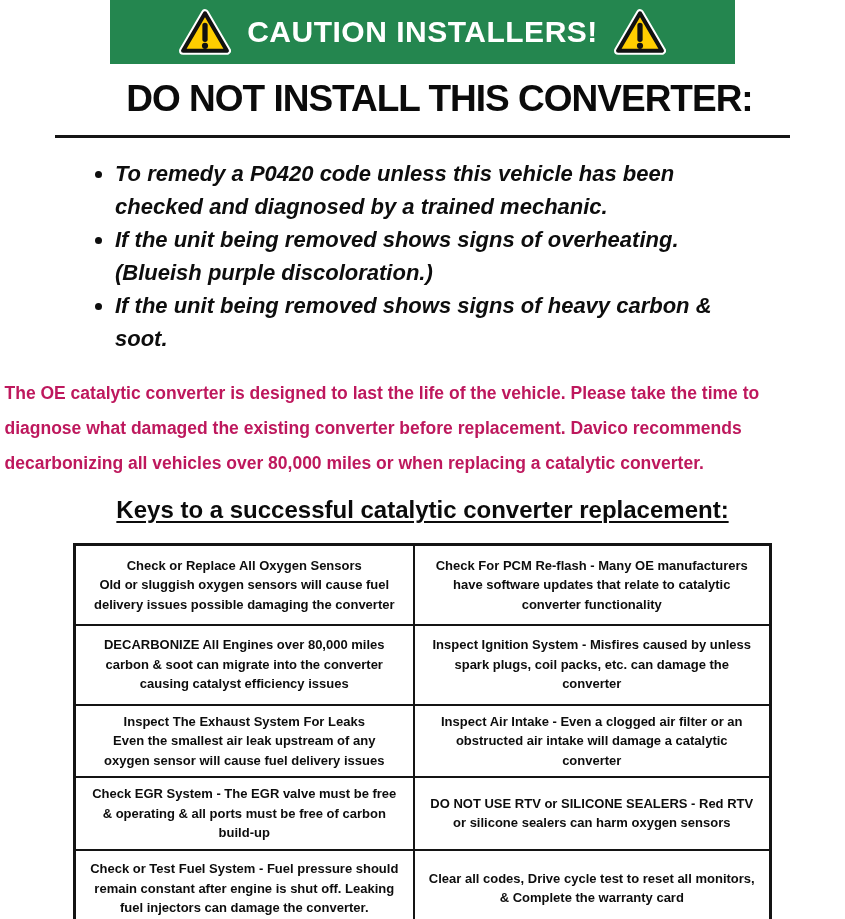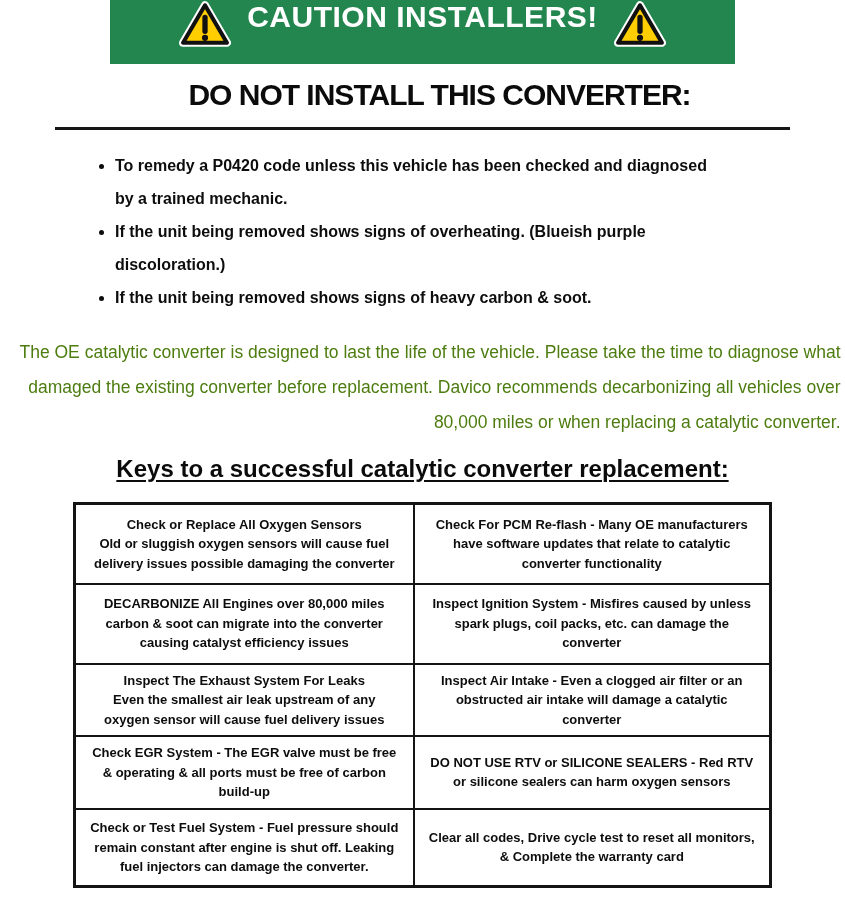--- a/index.html
+++ b/index.html
@@ -11,38 +11,38 @@
     color: #111;
     overflow: hidden;
   }
 
   
   .banner {
     width: 625px;
     height: 64px;
     margin: 0 auto;
     display: flex;
-    align-items: flex-start;
+    align-items: center;
     justify-content: center;
     gap: 16px;
   }
   .banner-label {
     color: #ffffff;
     font-size: 30px;
     font-weight: bold;
     letter-spacing: 0.5px;
     white-space: nowrap;
   }
   .warn-icon { width: 52px; height: 48px; flex: 0 0 auto; }
 
   
   .page-title {
     margin-top: 14px;
     text-align: center;
-    font-size: 30px;
+    font-size: 37px;
     font-weight: bold;
     letter-spacing: -1px;
     color: #0b0b0b;
     margin-left: 34px;
   }
 
   .title-divider {
     width: 735px;
     height: 3px;
     background: #151515;
@@ -50,35 +50,36 @@
   }
 
   
   .warning-list {
     margin: 19px 0 0 97px;
     width: 625px;
     padding-left: 18px;
     list-style: disc;
   }
   .warning-list li {
-    font-size: 16px;
+    font-size: 22px;
     font-weight: bold;
     line-height: 33px;
     color: #0d0d0d;
+    font-style: italic;
   }
 
   
   .intro {
     margin: 21px auto 0 auto;
     width: 836px;
-    text-align: right;
+    text-align: left;
     font-size: 17.5px;
     line-height: 35px;
-    font-weight: normal;
-    color: #4d7c0f;
+    font-weight: bold;
+    color: #be185d;
   }
 
   
   .keys-heading {
     margin-top: 15px;
     text-align: center;
     font-size: 24px;
     font-weight: bold;
     color: #0b0b0b;
     text-decoration: underline;

